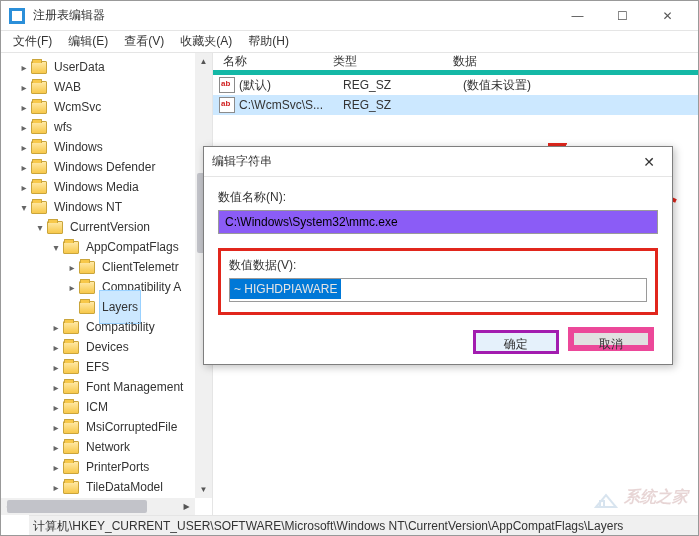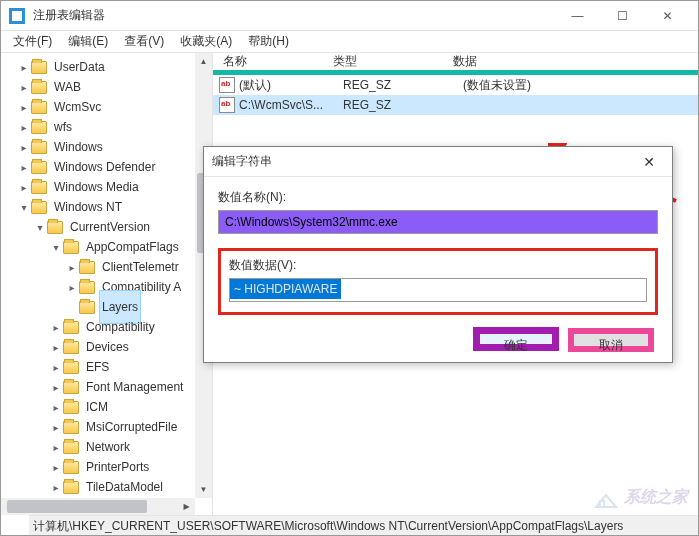--- a/index.html
+++ b/index.html
@@ -58,25 +58,25 @@
     .dialog-title .t { flex: 1; }
     .dialog-title .x { width: 30px; text-align: center; font-size: 14px; color: #333; }
     .dialog-body { padding: 12px 14px 8px; }
     .form-label { margin-bottom: 4px; }
     .form-input { width: 100%; height: 24px; border: 1px solid #9a9a9a; padding: 0 6px; font-size: 12px; background: #8b5cf6; margin-bottom: 14px; }
     .value-group { border: 3px solid #e1261c; padding: 6px 8px 10px; margin-bottom: 12px; }
     .value-group .form-input { margin-bottom: 0; background: #fff; color: #fff; padding: 0; }
     .value-group .form-input .sel { display: inline-block; background: #0078d7; color: #e5e5e5; padding: 3px 4px; }
     .dialog-buttons { text-align: right; padding: 0 4px 2px; }
     .dialog-buttons .btn { display: inline-block; width: 86px; height: 24px; line-height: 22px; text-align: center; border: 6px solid #ec4899; background: #e1e1e1; margin-left: 6px; font-size: 12px; }
-    .dialog-buttons .btn.primary { border: 7px solid #a21caf; background: #e5f1fb; text-align: center; }
+    .dialog-buttons .btn.primary { border: 3px solid #a21caf; background: #e5f1fb; text-align: center; }
 
     .statusbar { position: absolute; left: 0; right: 0; bottom: 0; height: 20px; background: #f0f0f0; border-top: 1px solid #e5e5e5; font-size: 12px; padding: 2px 4px; white-space: nowrap; overflow: hidden; margin-left: 28px; }
 
-    .watermark { position: absolute; right: 10px; bottom: 26px; opacity: 0.18; font-size: 16px; color: #4c1d95; font-style: italic; pointer-events: none; font-weight: bold; }
+    .watermark { position: absolute; right: 10px; bottom: 26px; opacity: 0.18; font-size: 16px; color: #7f1d1d; font-style: italic; pointer-events: none; font-weight: bold; }
     .watermark svg { vertical-align: middle; }
   </style>
 </head>
 <body>
 
 <div class="titlebar">
   <div class="app-icon"></div>
   <div class="title">注册表编辑器</div>
   <div class="win-controls">
     <div class="win-btn">—</div>

